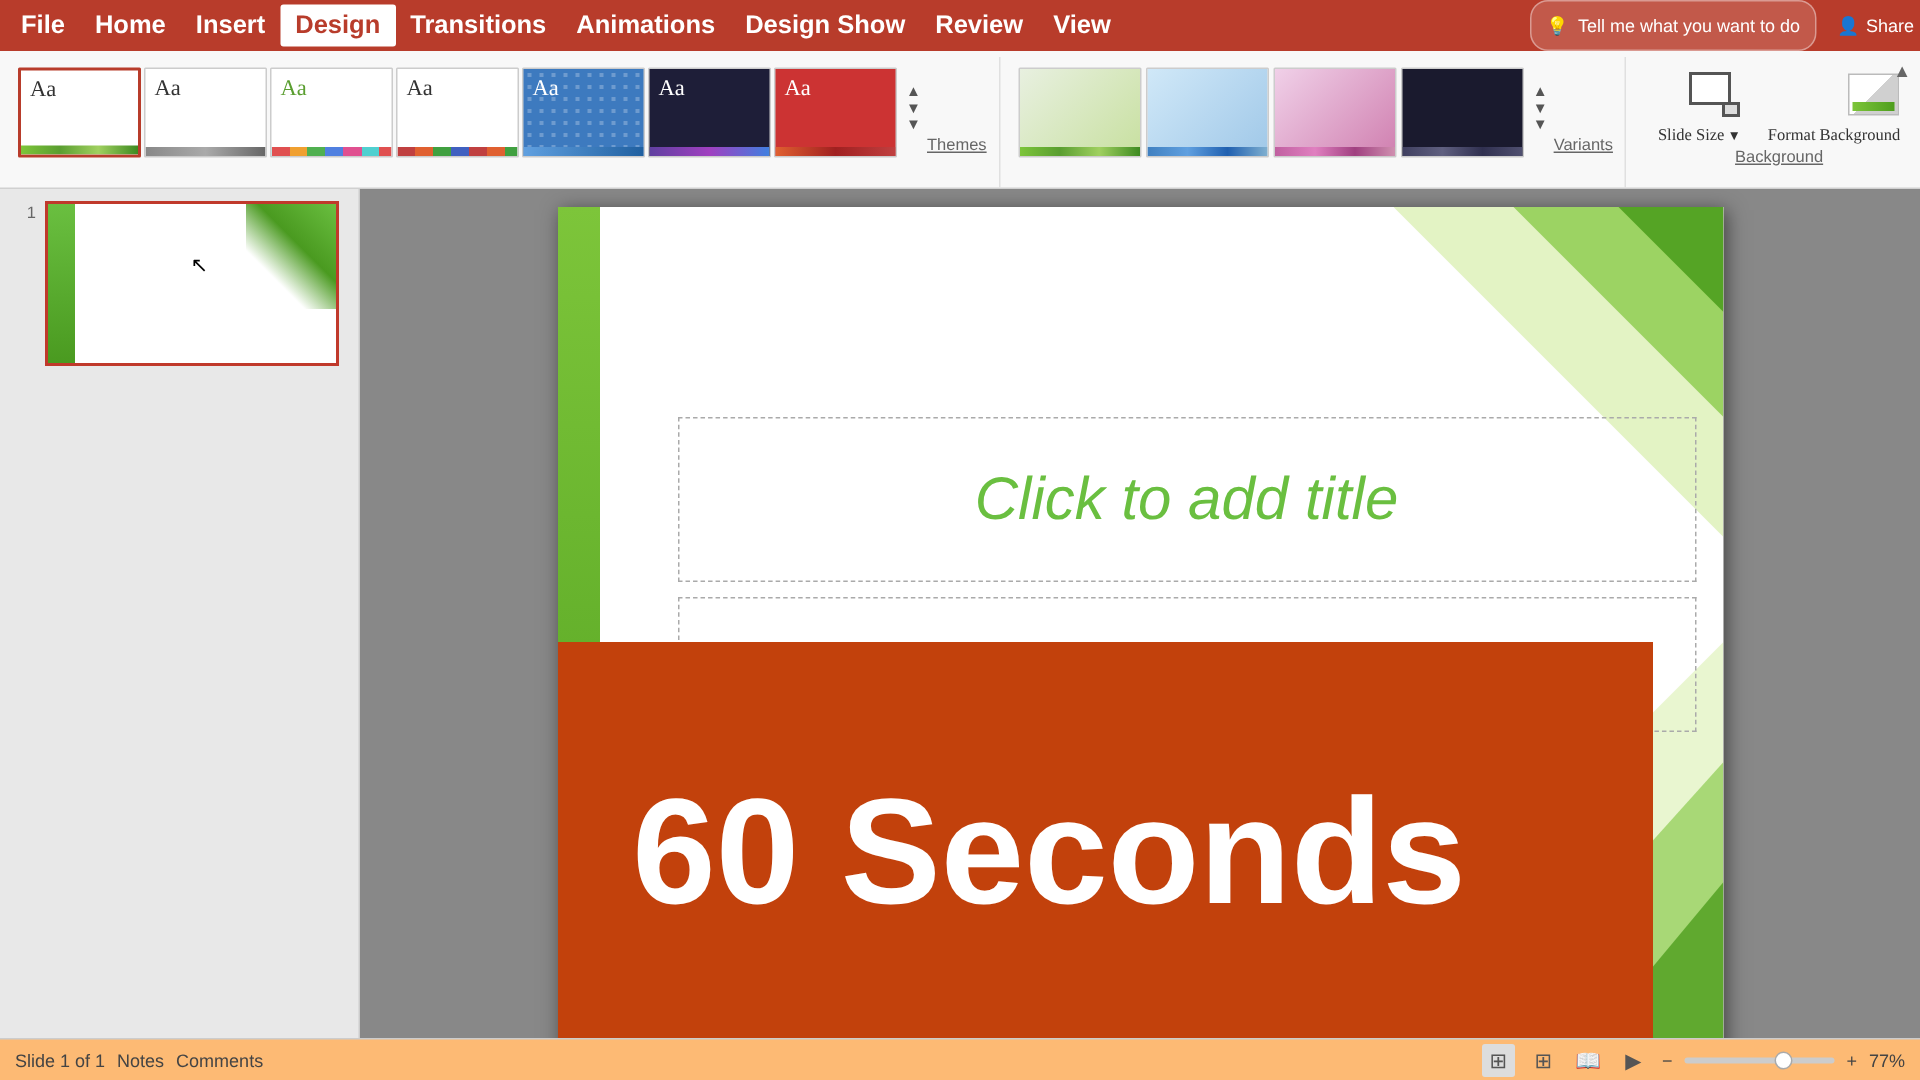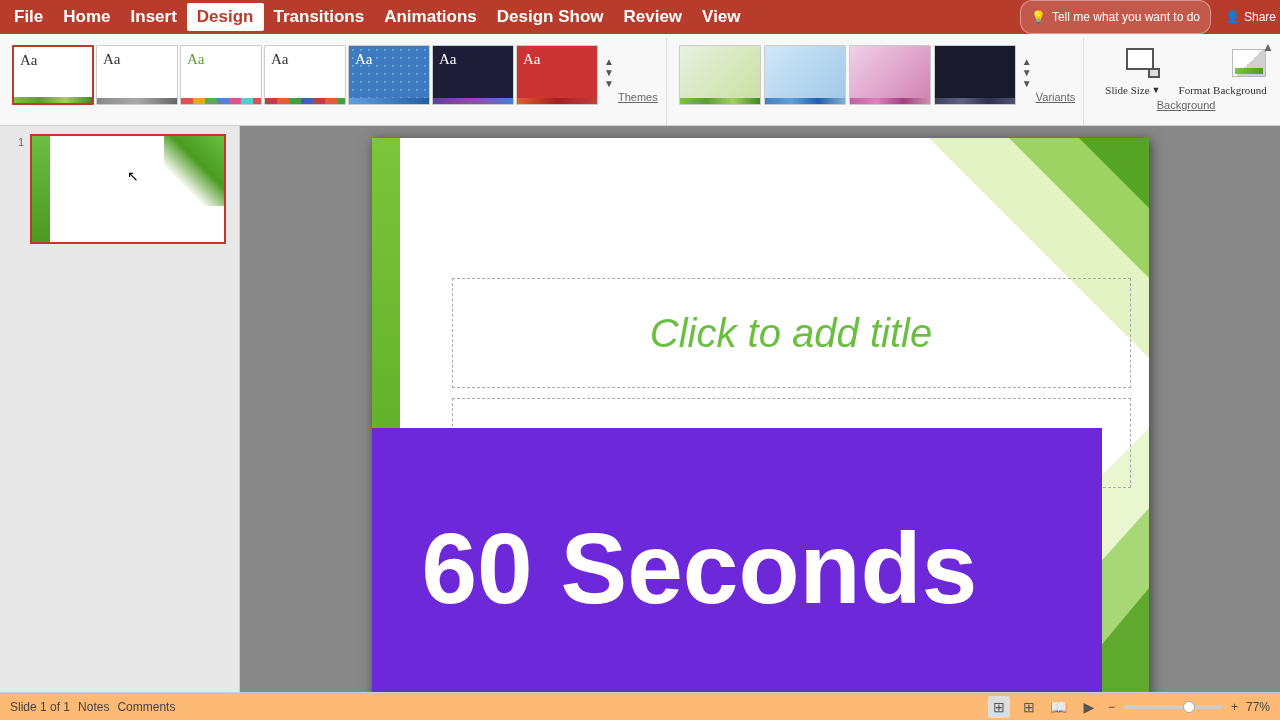--- a/index.html
+++ b/index.html
@@ -274,21 +274,21 @@
       font-style: italic;
     }
 
     
     .orange-overlay {
       position: absolute;
       bottom: 0;
       left: 0;
       width: 730px;
       height: 280px;
-      background: #6d28d9;
+      background: #c2410c;
       display: flex;
       align-items: center;
       padding: 20px 50px;
     }
     .overlay-text {
       font-size: 100px;
       font-weight: bold;
       color: white;
       font-family: 'Segoe UI', Arial, sans-serif;
     }

